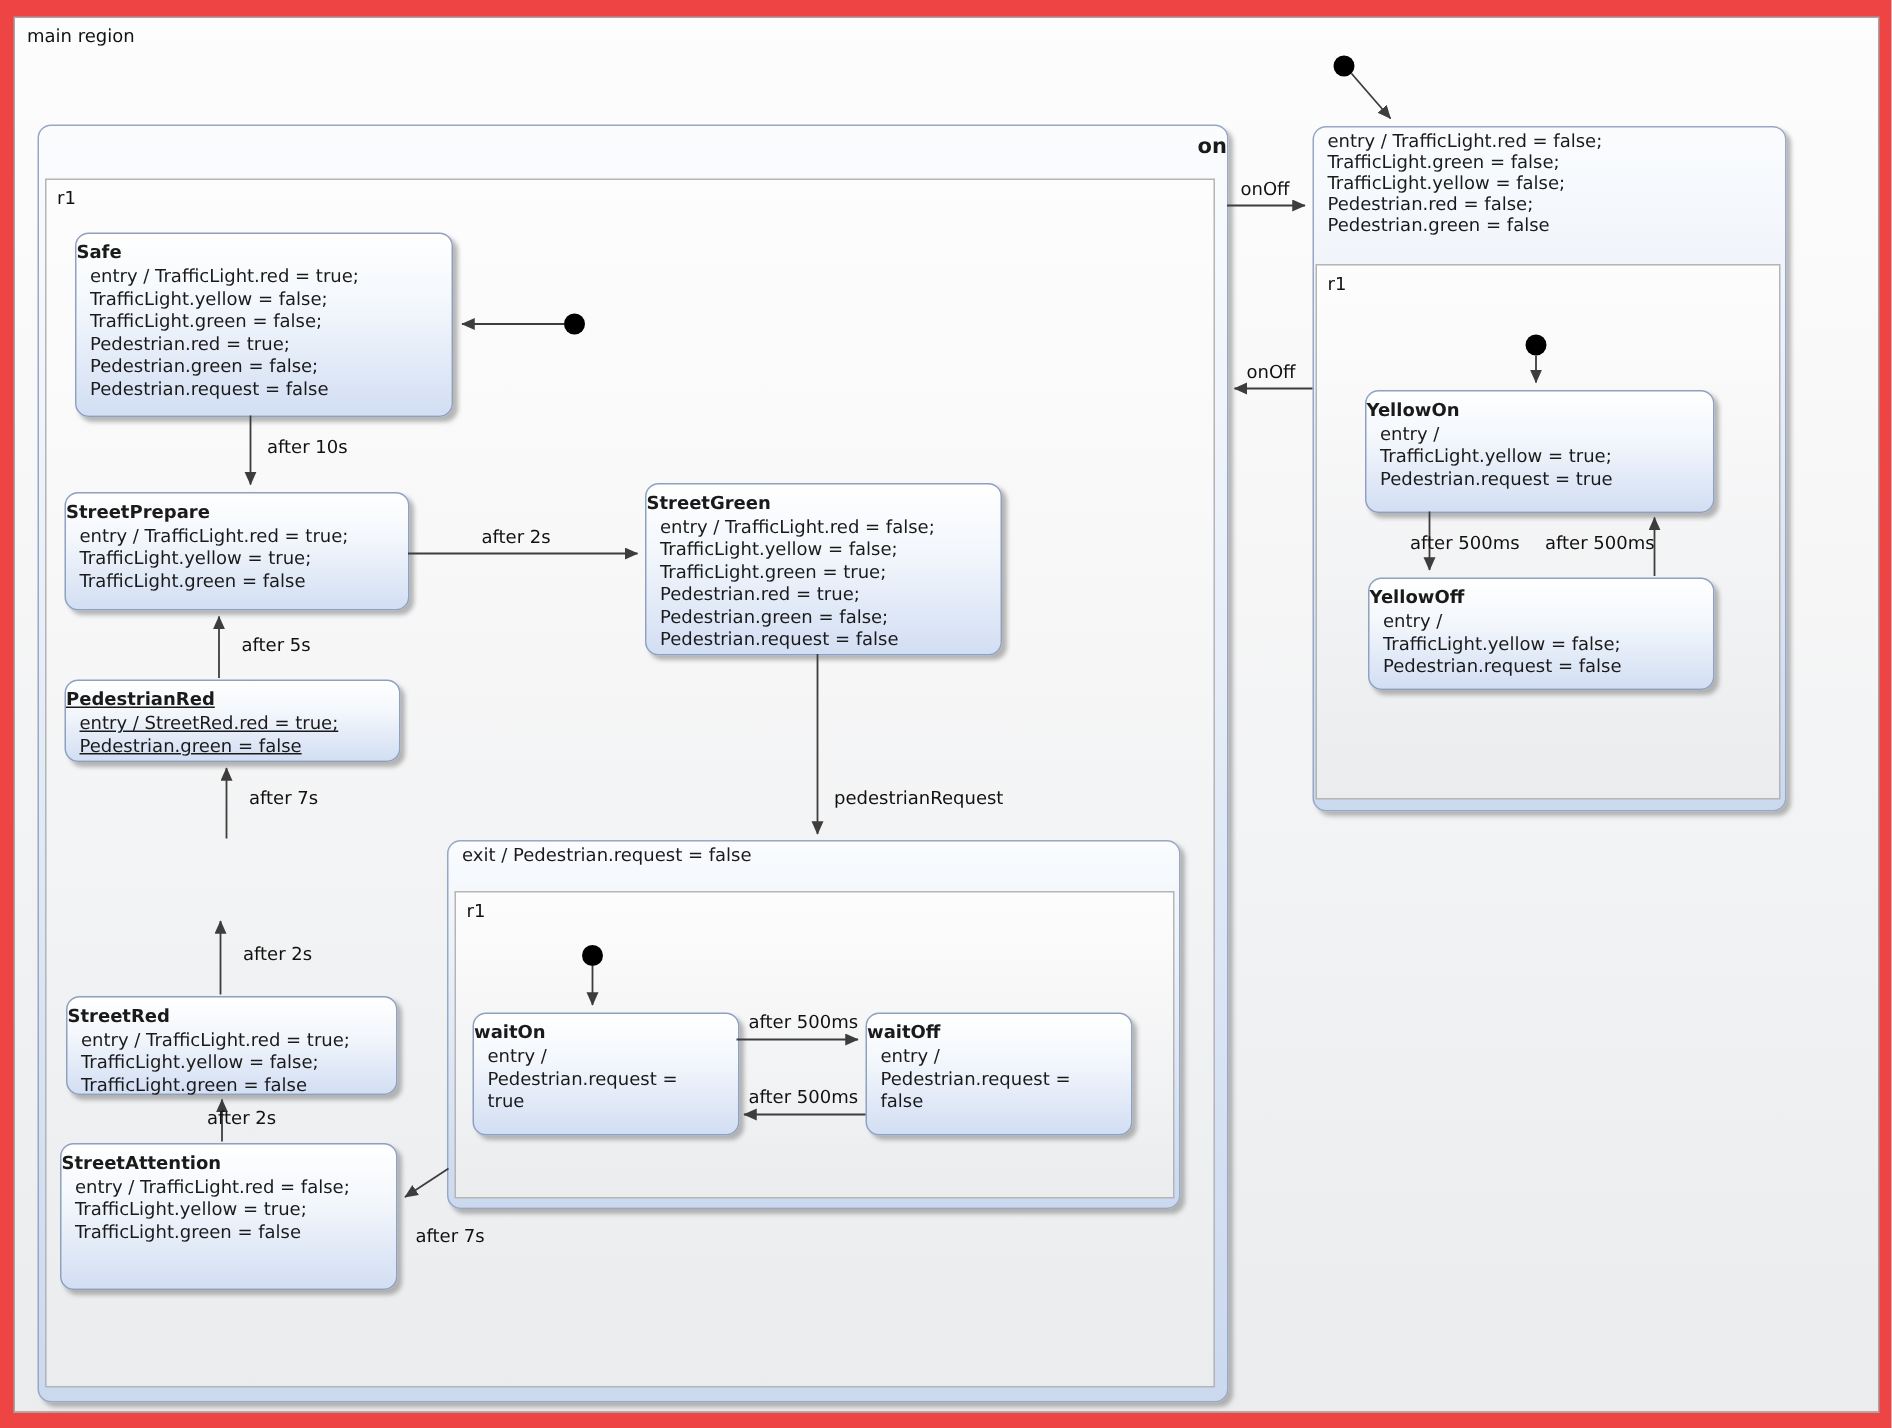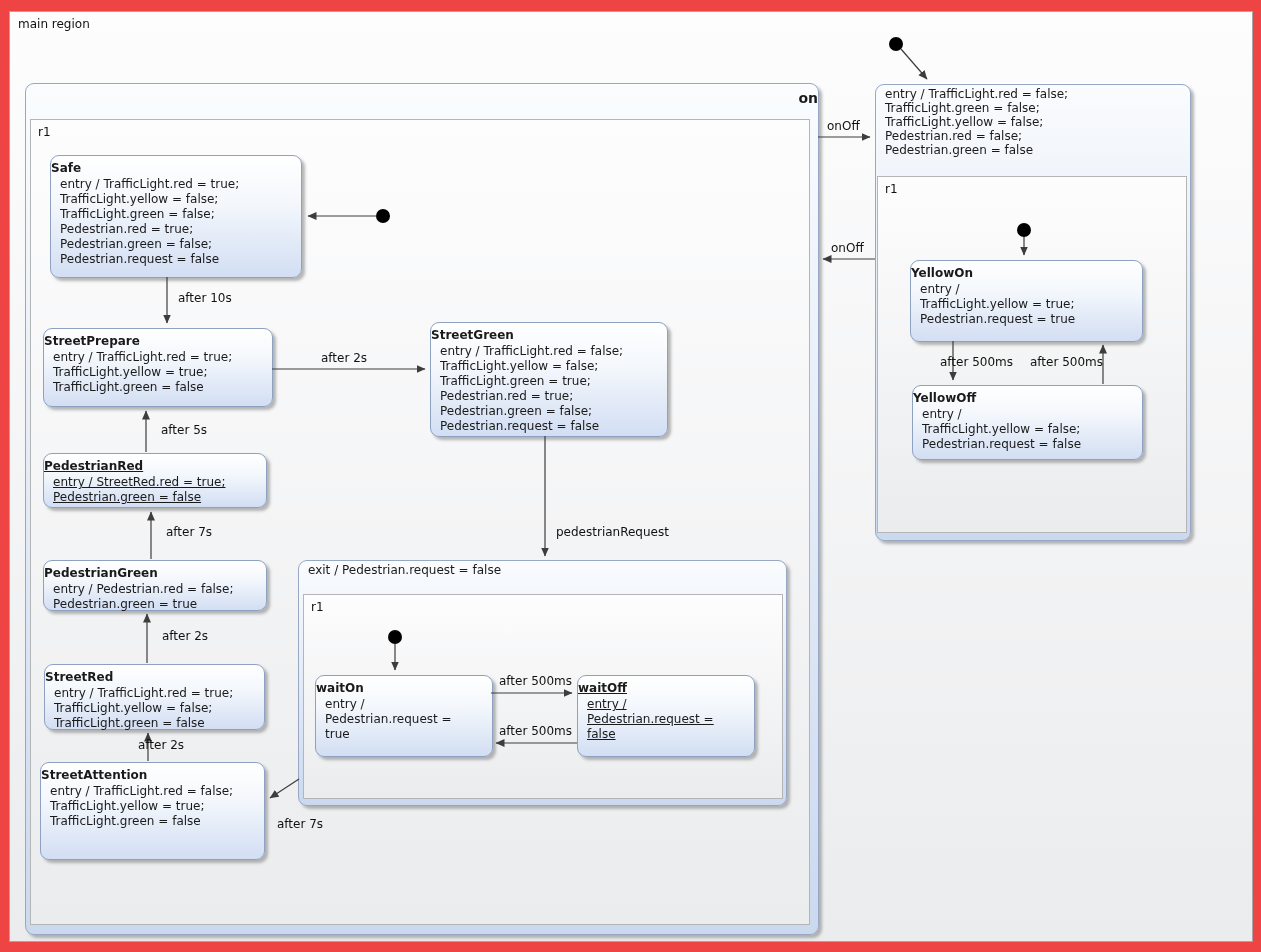--- a/index.html
+++ b/index.html
@@ -96,25 +96,20 @@
 Pedestrian.green = false;
 Pedestrian.request = false</div>
   </div>
 
   <div class="state" style="left:43px;top:453px;width:222px;height:53px;text-decoration:underline;">
     <div class="state-title">PedestrianRed</div>
     <div class="state-body">entry / StreetRed.red = true;
 Pedestrian.green = false</div>
   </div>
 
-  <div class="state" style="left:43px;top:560px;width:222px;height:49px;">
-    <div class="state-title">PedestrianGreen</div>
-    <div class="state-body">entry / Pedestrian.red = false;
-Pedestrian.green = true</div>
-  </div>
 
   <div class="state" style="left:44px;top:664px;width:219px;height:64px;">
     <div class="state-title">StreetRed</div>
     <div class="state-body">entry / TrafficLight.red = true;
 TrafficLight.yellow = false;
 TrafficLight.green = false</div>
   </div>
 
   <div class="state" style="left:40px;top:762px;width:223px;height:96px;">
     <div class="state-title">StreetAttention</div>
@@ -123,21 +118,21 @@
 TrafficLight.green = false</div>
   </div>
 
   <div class="state" style="left:315px;top:675px;width:176px;height:80px;">
     <div class="state-title">waitOn</div>
     <div class="state-body">entry /
 Pedestrian.request =
 true</div>
   </div>
 
-  <div class="state" style="left:577px;top:675px;width:176px;height:80px;text-decoration:underline;">
+  <div class="state" style="left:577px;top:675px;width:176px;height:80px;">
     <div class="state-title">waitOff</div>
     <div class="state-body">entry /
 Pedestrian.request =
 false</div>
   </div>
 
   <div class="state" style="left:910px;top:260px;width:231px;height:80px;">
     <div class="state-title">YellowOn</div>
     <div class="state-body">entry /
 TrafficLight.yellow = true;

